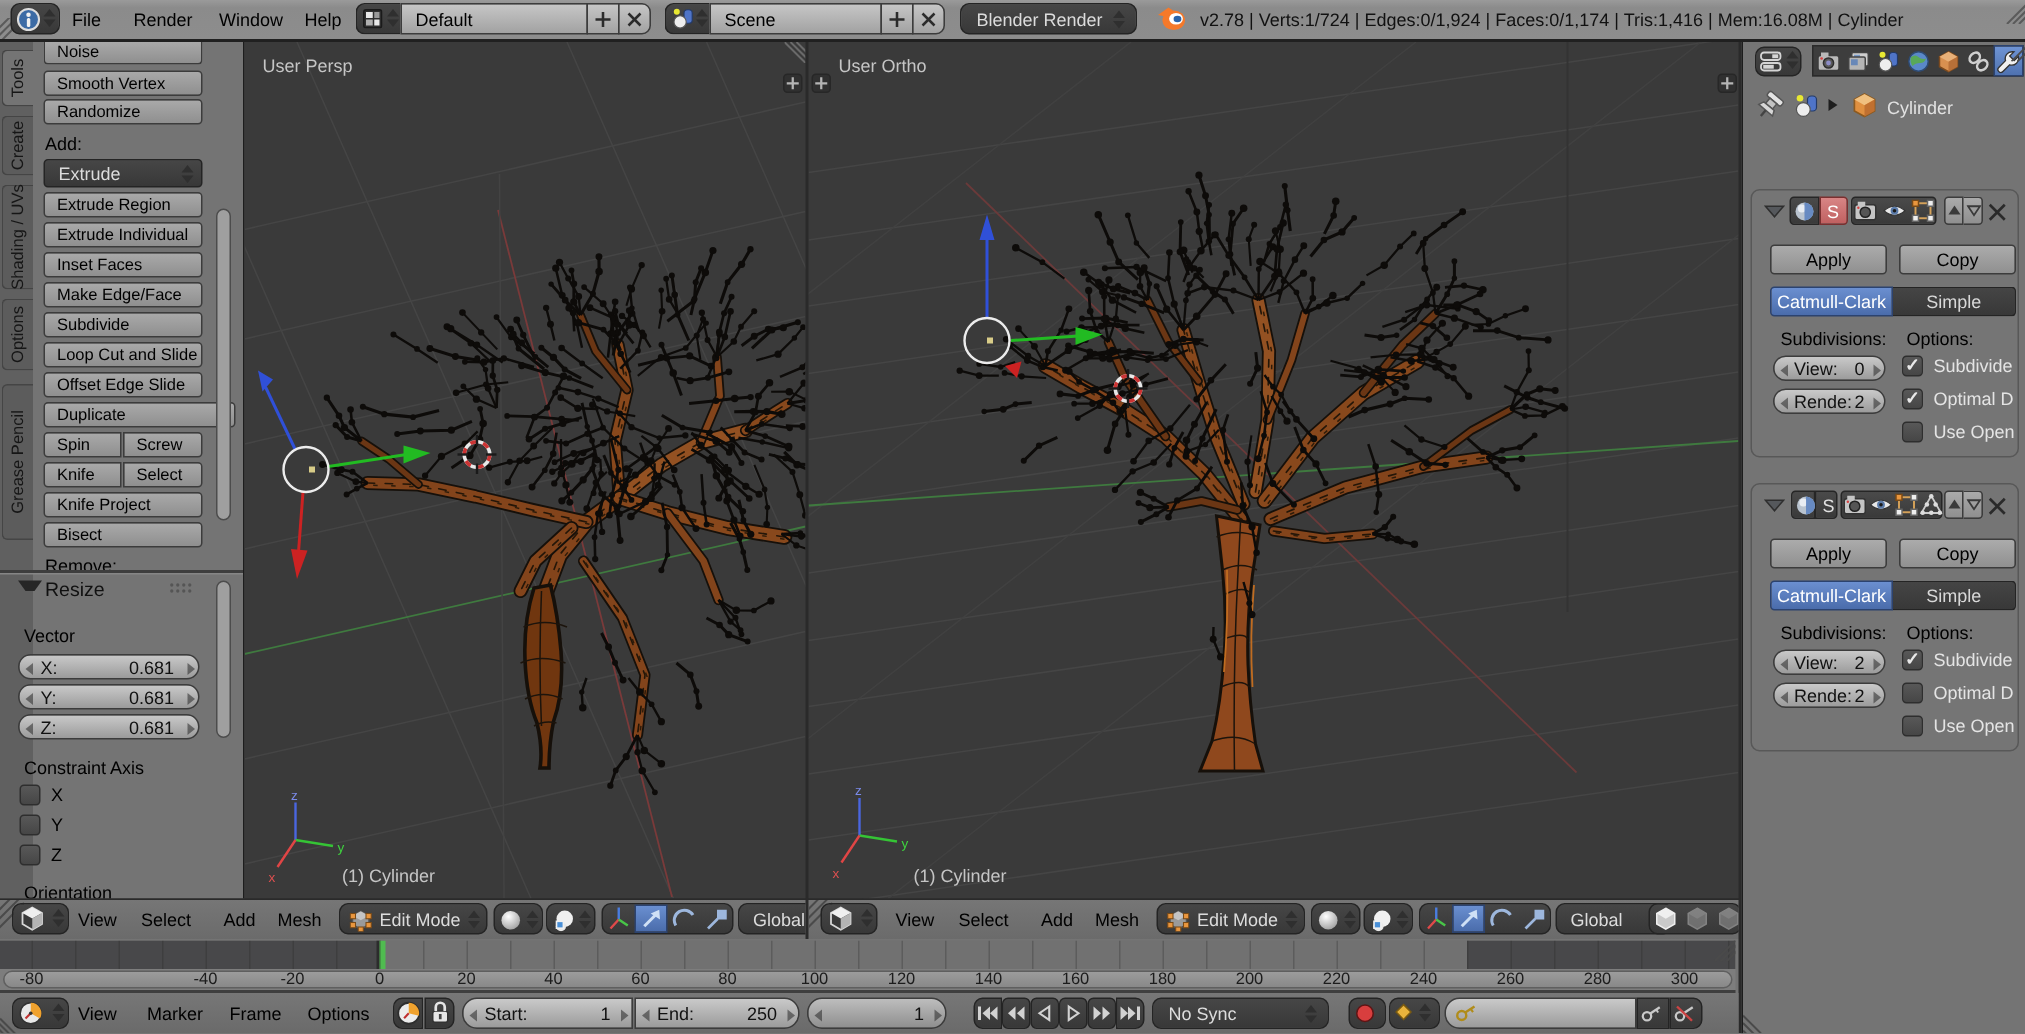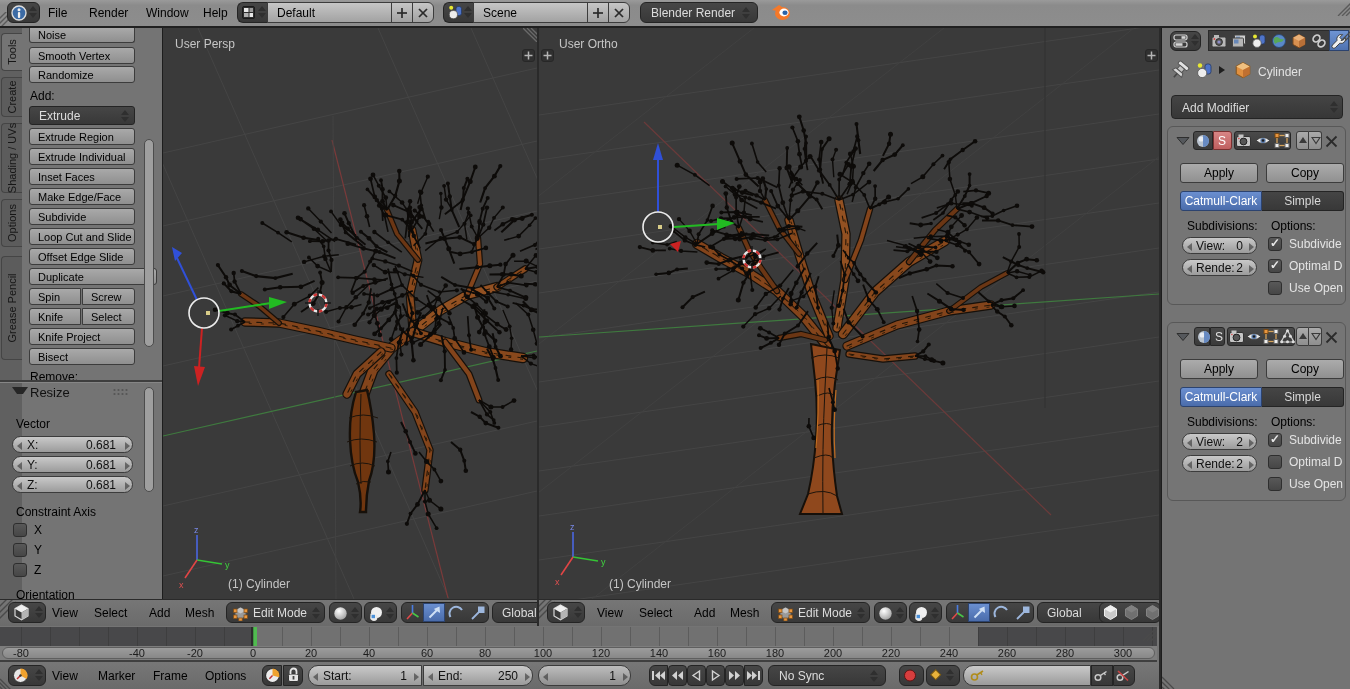--- a/index.html
+++ b/index.html
@@ -123,20 +123,21 @@
       <ellipse cx="13" cy="8.5" rx="4.6" ry="3.9" fill="#fff"></ellipse>
       <ellipse cx="14" cy="8.7" rx="2.6" ry="2.2" fill="#2a63a8"></ellipse>
     </svg>
     <svg class="abs" style="left:1336px;top:0" width="14" height="16">
         <g stroke="#5a5a5a" stroke-width="1.3">
           <line x1="2" y1="16" x2="16" y2="2"></line>
           <line x1="6" y1="16" x2="16" y2="6"></line>
           <line x1="10" y1="16" x2="16" y2="10"></line>
         </g>
       </svg>
+    <div class="abs" style="left:800px;top:6px;color:#111;">v2.78 | Verts:1/724 | Edges:0/1,924 | Faces:0/1,174 | Tris:1,416 | Mem:16.08M | Cylinder</div>
   </div>
 
   <div class="abs" id="vpL" style="left:163px;top:28px;width:374px;height:571px;background:#3a3a3a;overflow:hidden;">
     <svg class="abs" style="left:0;top:0" width="374" height="571">
 
       <g stroke="#454545" stroke-width="1">
         <line x1="0" y1="125" x2="374" y2="40"></line>
         <line x1="0" y1="198" x2="374" y2="113"></line>
         <line x1="0" y1="268" x2="374" y2="183"></line>
         <line x1="0" y1="338" x2="374" y2="253"></line>
@@ -1935,24 +1936,20 @@
         <circle cx="6.2" cy="11" r="4.6" fill="#ededed" stroke="#555" stroke-width="0.8"></circle>
       </svg>
     <div class="abs" style="left:57px;top:38px;width:0;height:0;border-top:4px solid transparent;border-bottom:4px solid transparent;border-left:6px solid #1e1e1e;"></div>
     <svg class="abs" style="left:72px;top:33px" width="18" height="18" viewBox="0 0 16 16">
         <path d="M8,1.5 L14,4.8 L14,11.5 L8,14.8 L2,11.5 L2,4.8 Z" fill="#e09040" stroke="#8c5a20"></path>
         <path d="M8,1.5 L14,4.8 L8,8.1 L2,4.8 Z" fill="#f0c080"></path>
         <path d="M8,8.1 L14,4.8 L14,11.5 L8,14.8 Z" fill="#c07030"></path>
       </svg>
     <div class="abs" style="left:96px;top:37px;color:#e2e2e2;">Cylinder</div>
 
-    <div class="darkw" style="left:9px;top:67px;width:172px;height:24px;border-radius:4px;background:linear-gradient(#444,#373737);">
-      <div class="abs" style="left:10px;top:5px;">Add Modifier</div>
-      <div class="updn dk" style="left:158px;top:5px;"></div>
-    </div>
     <div id="mod1">
         <div class="abs" style="left:5px;top:98px;width:179px;height:179px;border:1px solid #585858;border-radius:6px;background:rgba(130,130,130,0.12);box-sizing:border-box;">
           <svg class="abs" style="left:8px;top:9px" width="14" height="10">
             <path d="M1,1.5 L13,1.5 L7,8.5 Z" fill="#55585c" stroke="#2e2e2e" stroke-width="1"></path>
           </svg>
           <div class="abs" style="left:25px;top:4px;width:20px;height:19px;background:linear-gradient(#4a4a4a,#3a3a3a);border:1px solid #262626;border-radius:3px 0 0 3px;box-sizing:border-box;"></div>
           <svg class="abs" style="left:27px;top:6px" width="16" height="16">
             <circle cx="8" cy="8" r="6" fill="#b9c3cf"></circle>
             <circle cx="6.2" cy="6" r="2.6" fill="#e8ecf2"></circle>
             <path d="M8,2 A6,6 0 0 1 8,14 Z" fill="#5880c0" opacity="0.85"></path>

